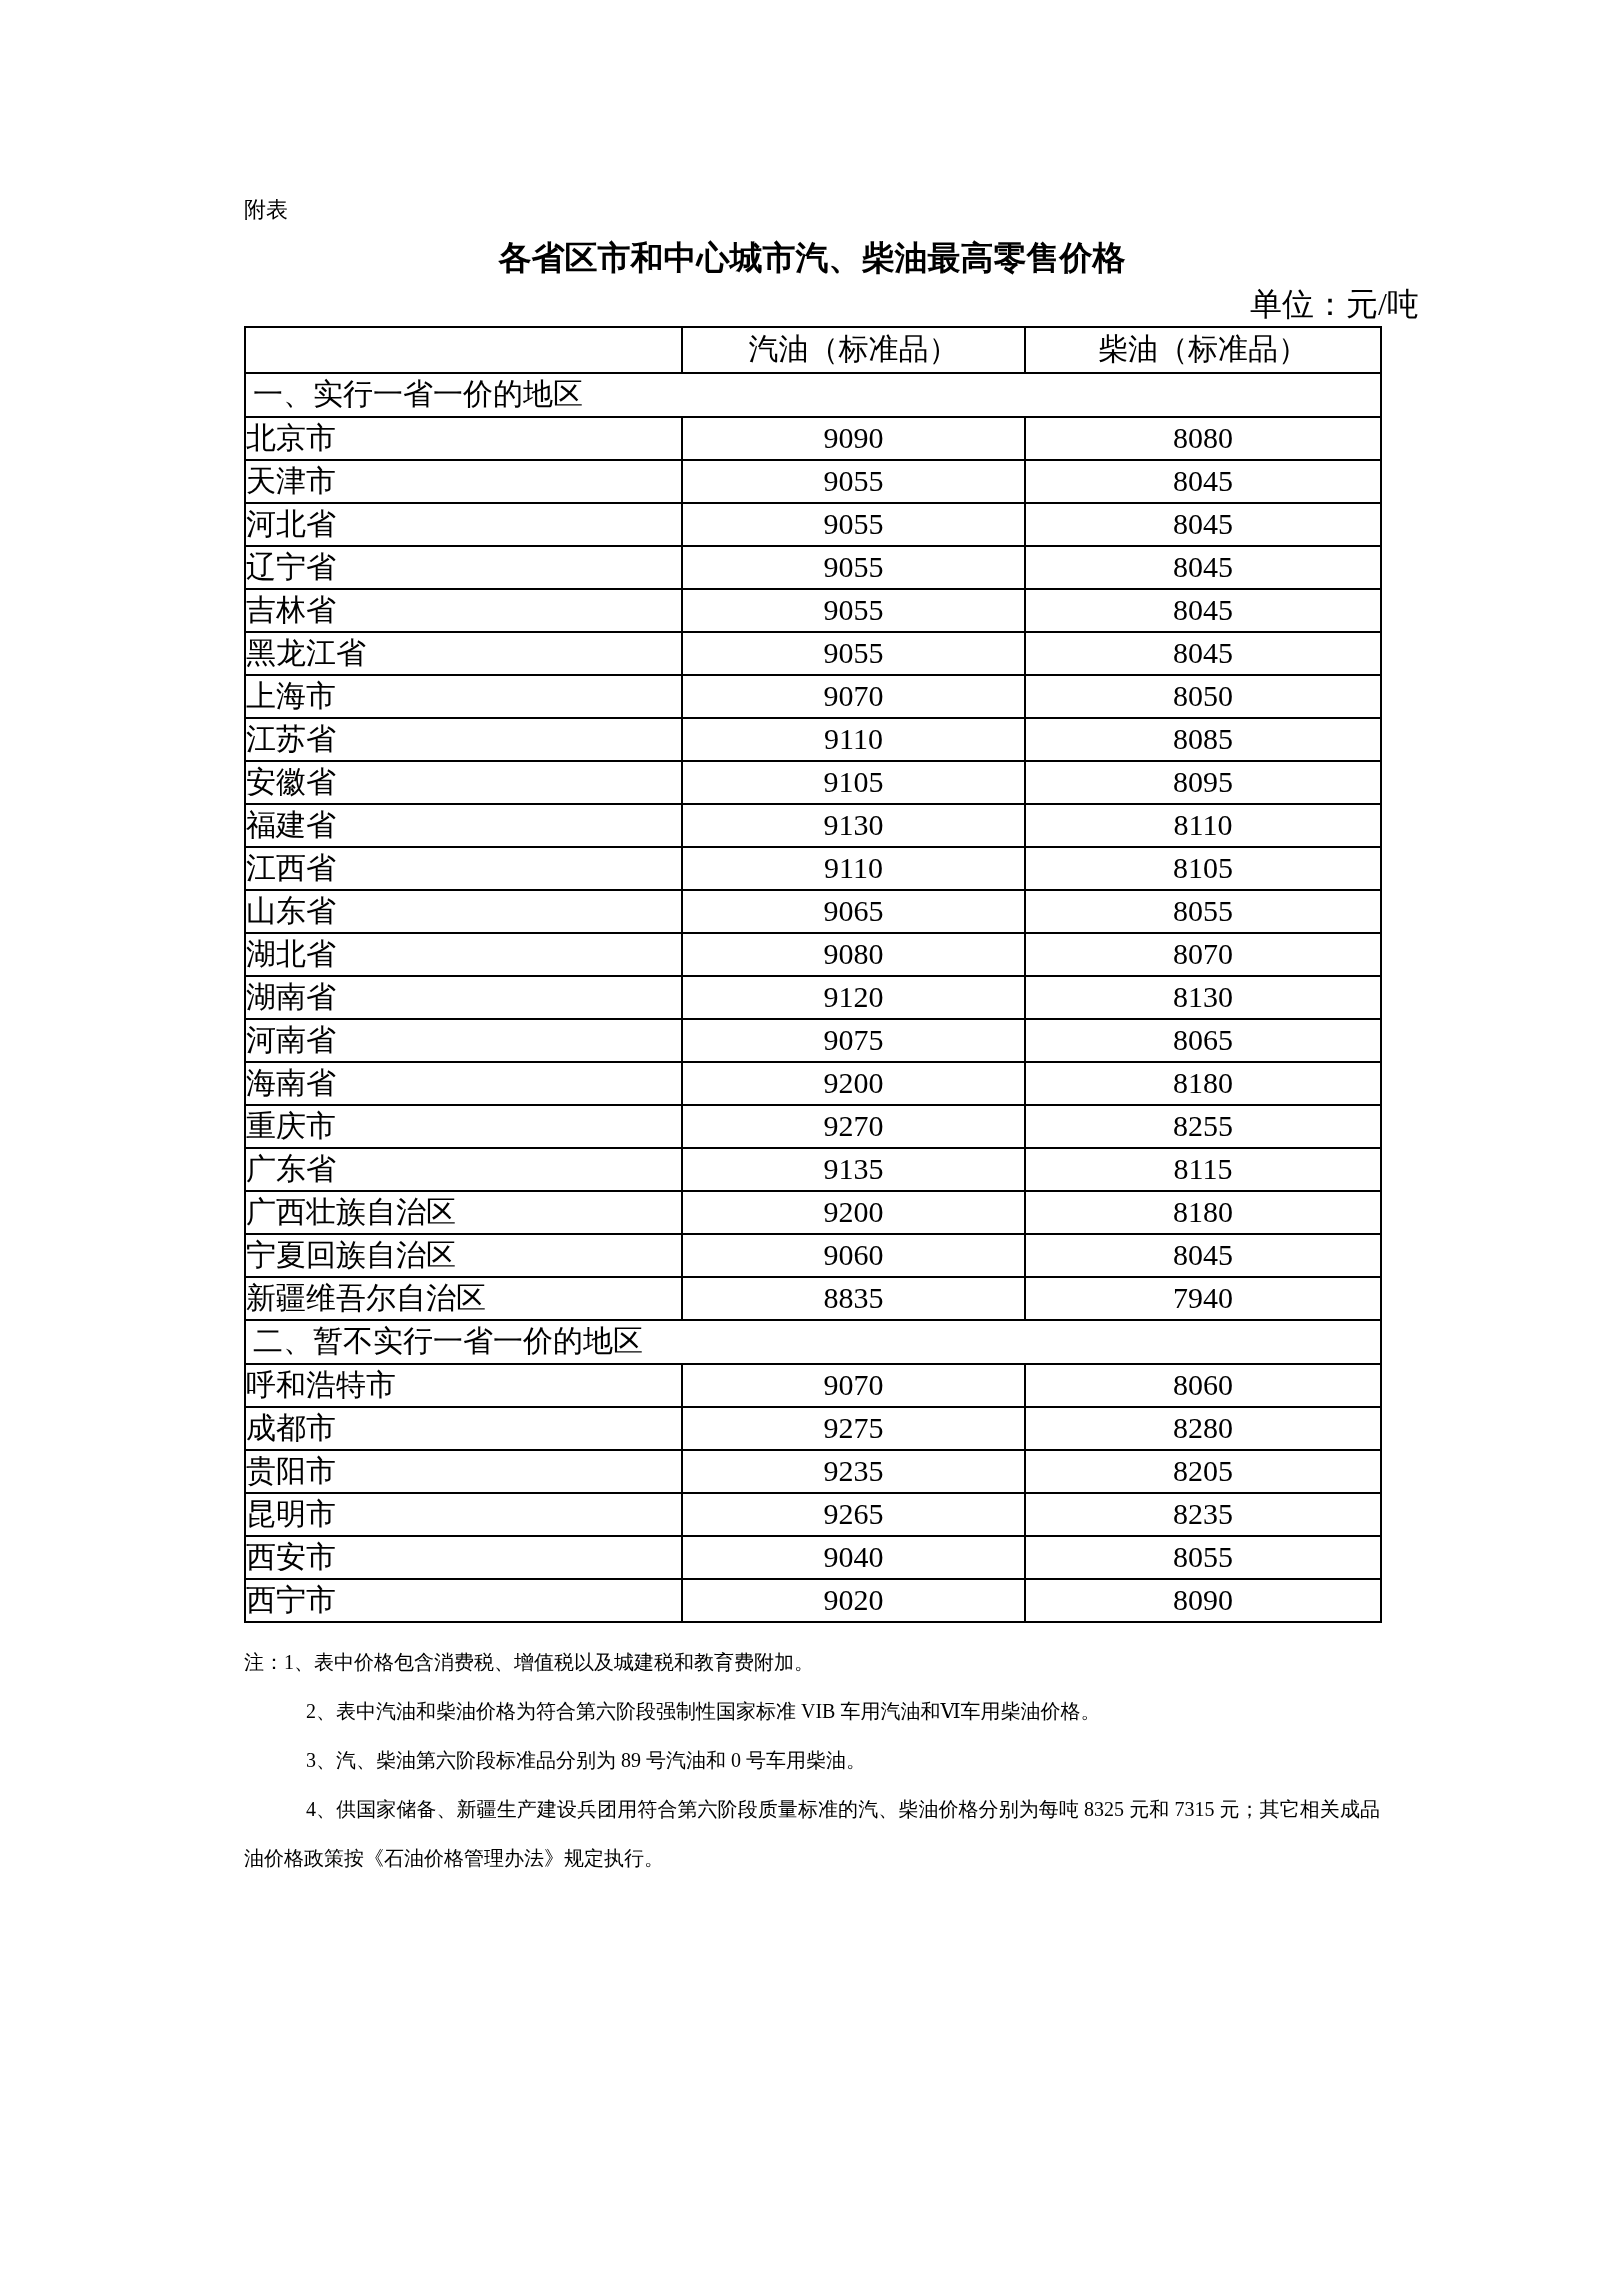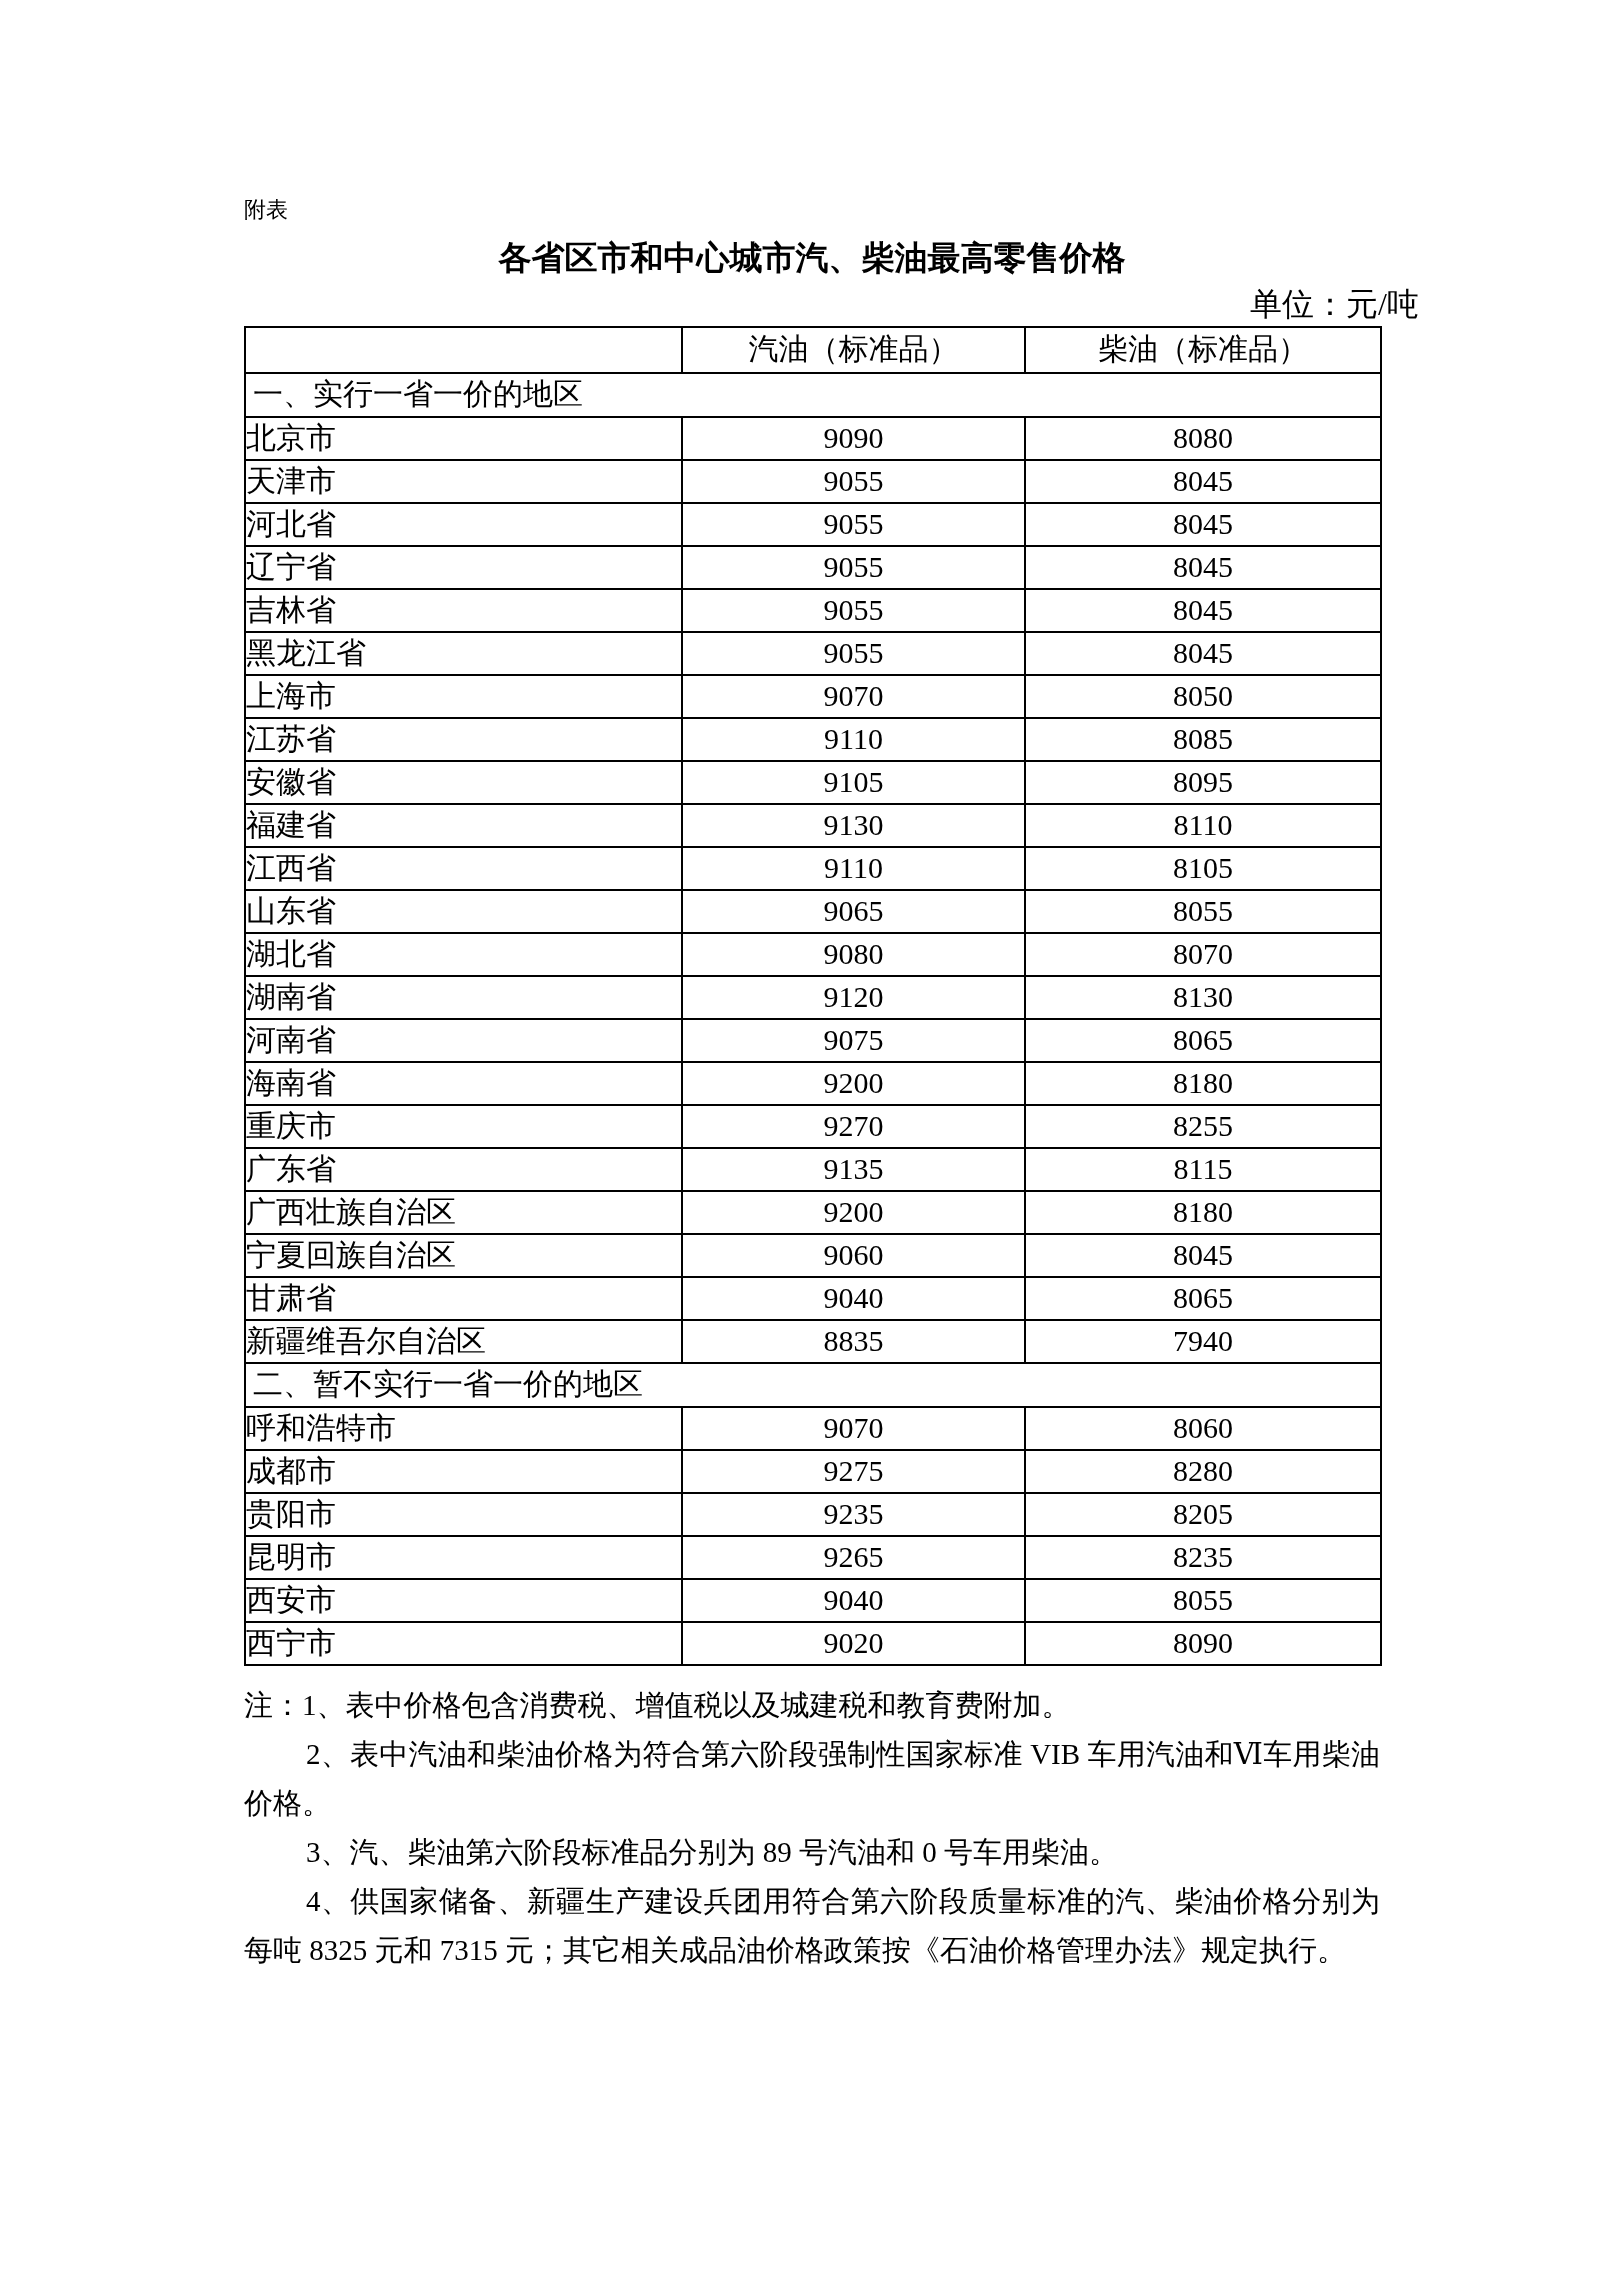--- a/index.html
+++ b/index.html
@@ -67,21 +67,21 @@
   }
   td.region-cell {
     padding-left: 83px;
     text-align: left;
   }
   td.price-cell {
     text-align: center;
   }
   .notes {
     margin-top: 15.7px;
-    font-size: 29px;
+    font-size: 20px;
     line-height: 49px;
     text-align: justify;
   }
   .notes p {
     margin: 0;
   }
   .notes p.indented {
     text-indent: 62px;
   }
 </style>
@@ -206,25 +206,20 @@
             <td class="region-cell">广西壮族自治区</td>
             <td class="price-cell">9200</td>
             <td class="price-cell">8180</td>
           </tr>
           <tr class="data-row">
             <td class="region-cell">宁夏回族自治区</td>
             <td class="price-cell">9060</td>
             <td class="price-cell">8045</td>
           </tr>
           <tr class="data-row">
-            <td class="region-cell">甘肃省</td>
-            <td class="price-cell">9040</td>
-            <td class="price-cell">8065</td>
-          </tr>
-          <tr class="data-row">
             <td class="region-cell">新疆维吾尔自治区</td>
             <td class="price-cell">8835</td>
             <td class="price-cell">7940</td>
           </tr>
           <tr class="section-row">
             <td colspan="3">二、暂不实行一省一价的地区</td>
           </tr>
           <tr class="data-row">
             <td class="region-cell">呼和浩特市</td>
             <td class="price-cell">9070</td>

